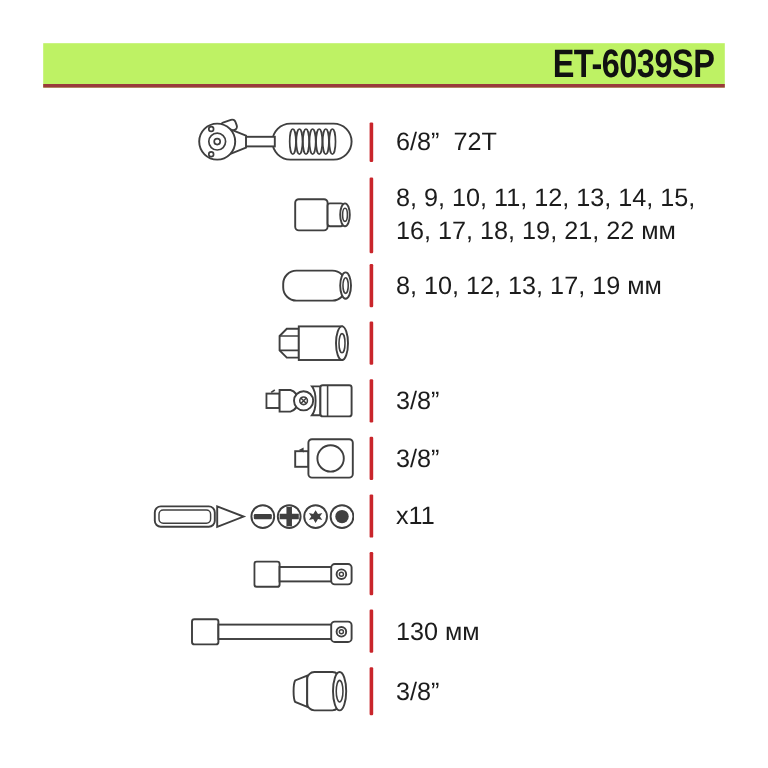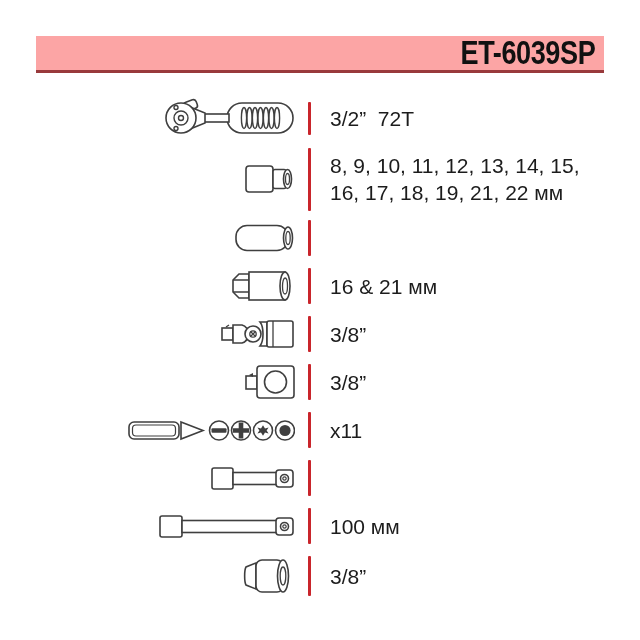--- a/index.html
+++ b/index.html
@@ -2,21 +2,21 @@
 <html><head>
 <meta charset="utf-8">
 <style>
   html,body{margin:0;padding:0;}
   body{
     width:640px;height:640px;position:relative;background:#ffffff;
     font-family:"Liberation Sans", sans-serif;overflow:hidden;
   }
   .header-bar{
     position:absolute;left:36px;top:36px;width:568px;height:37px;
-    background:#fca5a5;border-bottom:3px solid #993a3c;
+    background:#bef264;border-bottom:3px solid #993a3c;
     display:flex;align-items:center;justify-content:flex-end;
     padding-right:9px;box-sizing:border-box;
   }
   .model{
     font-size:33px;font-weight:bold;color:#111111;letter-spacing:-0.5px;
     transform:scaleX(0.82);transform-origin:100% 50%;white-space:nowrap;
   }
   .rows{position:absolute;top:92px;left:36px;width:568px;}
   .row{display:flex;align-items:center;height:48px;}
   .row.r1{height:52px;}
@@ -64,21 +64,21 @@
           <ellipse cx="84.5" cy="22" rx="2.6" ry="10.5"></ellipse>
           <ellipse cx="90" cy="22" rx="2.6" ry="10.5"></ellipse>
           <ellipse cx="95.5" cy="22" rx="2.6" ry="10.5"></ellipse>
           <ellipse cx="101" cy="22" rx="2.6" ry="10.5"></ellipse>
           <ellipse cx="106.5" cy="22" rx="2.6" ry="10.5"></ellipse>
           <ellipse cx="112" cy="22" rx="2.6" ry="10.5"></ellipse>
         </g>
       </svg>
     </div>
     <div class="sep"></div>
-    <div class="spec">3/2”  72T</div>
+    <div class="spec">6/8”  72T</div>
   </div>
 
   <div class="row tall">
     <div class="art">
       <svg width="50" height="32" viewBox="0 0 50 32">
         <g fill="#ffffff" stroke="#3f3f3f" stroke-width="1.6">
           <rect x="1" y="3" width="27" height="26" rx="3"></rect>
           <rect x="28" y="6.5" width="13" height="19" rx="2"></rect>
           <ellipse cx="42.5" cy="16" rx="4" ry="9.5"></ellipse>
         </g>
@@ -94,38 +94,38 @@
     <div class="art">
       <svg width="60" height="30" viewBox="0 0 60 30">
         <g fill="#ffffff" stroke="#3f3f3f" stroke-width="1.6">
           <rect x="1" y="2.5" width="52" height="25" rx="11"></rect>
           <ellipse cx="53" cy="15" rx="4.5" ry="11"></ellipse>
         </g>
         <ellipse cx="53" cy="15" rx="2.2" ry="6.5" fill="none" stroke="#3f3f3f" stroke-width="1.3"></ellipse>
       </svg>
     </div>
     <div class="sep"></div>
+    <div class="spec">8, 10, 12, 13, 17, 19 мм</div>
   </div>
 
   <div class="row">
     <div class="art">
       <svg width="64" height="32" viewBox="0 0 64 32">
         <g fill="#ffffff" stroke="#3f3f3f" stroke-width="1.6">
           <path d="M2,10 L8,4 L18,4 L18,28 L8,28 L2,22 Z"></path>
           <rect x="18" y="2" width="36" height="28"></rect>
           <ellipse cx="54" cy="16" rx="5" ry="14"></ellipse>
         </g>
         <g fill="none" stroke="#3f3f3f" stroke-width="1.3">
           <path d="M2,10 H18 M2,22 H18"></path>
           <ellipse cx="54" cy="16" rx="2.5" ry="8"></ellipse>
         </g>
       </svg>
     </div>
     <div class="sep"></div>
-    <div class="spec">16 &amp; 21 мм</div>
   </div>
 
   <div class="row">
     <div class="art">
       <svg width="74" height="34" viewBox="0 0 74 34">
         <g fill="#ffffff" stroke="#3f3f3f" stroke-width="1.6">
           <rect x="1" y="11" width="11" height="12"></rect>
           <path d="M12,8 h9 c4,1 6,4 6,9 c0,5 -2,8 -6,9 h-9 z"></path>
           <path d="M46,5 h-7 c4,5 4,19 0,24 h7 z"></path>
           <rect x="46" y="4" width="26" height="26" rx="2"></rect>
@@ -209,21 +209,21 @@
         <g fill="#ffffff" stroke="#3f3f3f" stroke-width="1.6">
           <rect x="1" y="3" width="22" height="21" rx="2"></rect>
           <rect x="23" y="7.5" width="95" height="12"></rect>
           <rect x="117" y="5" width="17" height="17" rx="3"></rect>
           <circle cx="125.5" cy="13.5" r="4"></circle>
         </g>
         <circle cx="125.5" cy="13.5" r="1.7" fill="none" stroke="#3f3f3f" stroke-width="1.2"></circle>
       </svg>
     </div>
     <div class="sep"></div>
-    <div class="spec">100 мм</div>
+    <div class="spec">130 мм</div>
   </div>
 
   <div class="row r10">
     <div class="art">
       <svg width="54" height="38" viewBox="0 0 54 38">
         <g fill="#ffffff" stroke="#3f3f3f" stroke-width="1.6">
           <path d="M15,6 L5,10 C3.2,13 3.2,25 5,28 L15,32 Z"></path>
           <rect x="15" y="3" width="27" height="32" rx="6"></rect>
           <ellipse cx="42" cy="19" rx="5.5" ry="16"></ellipse>
         </g>

